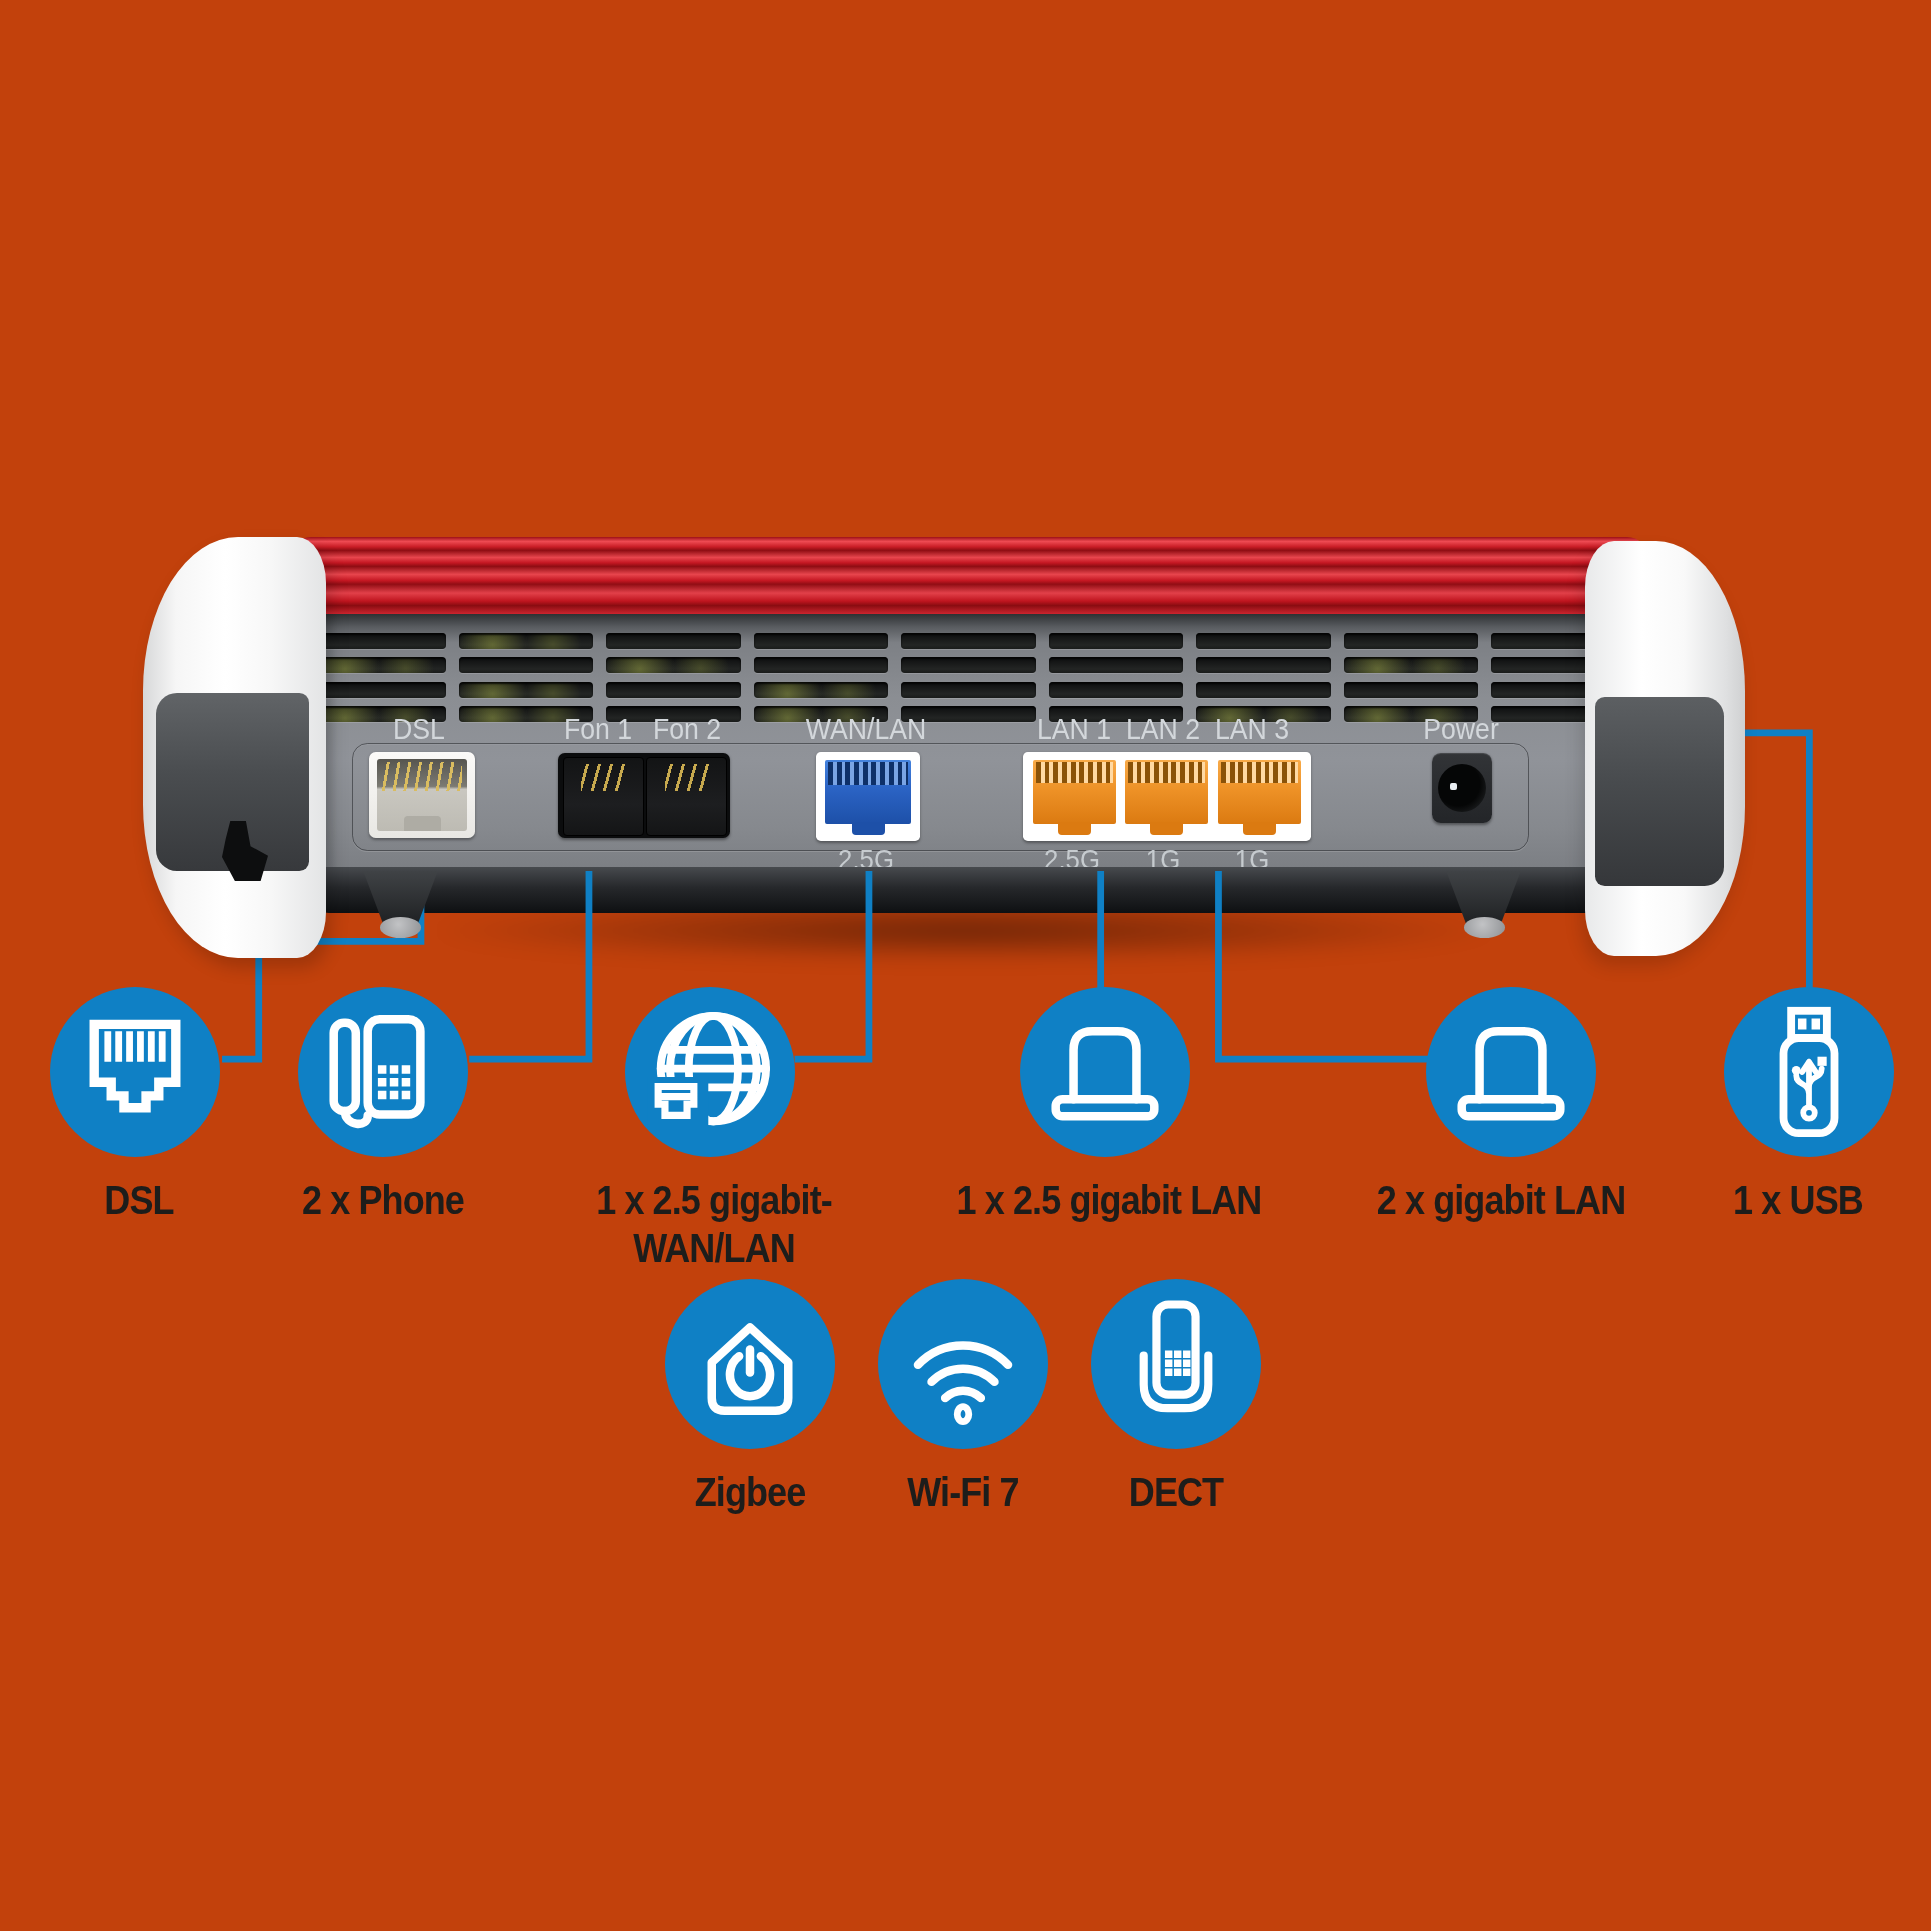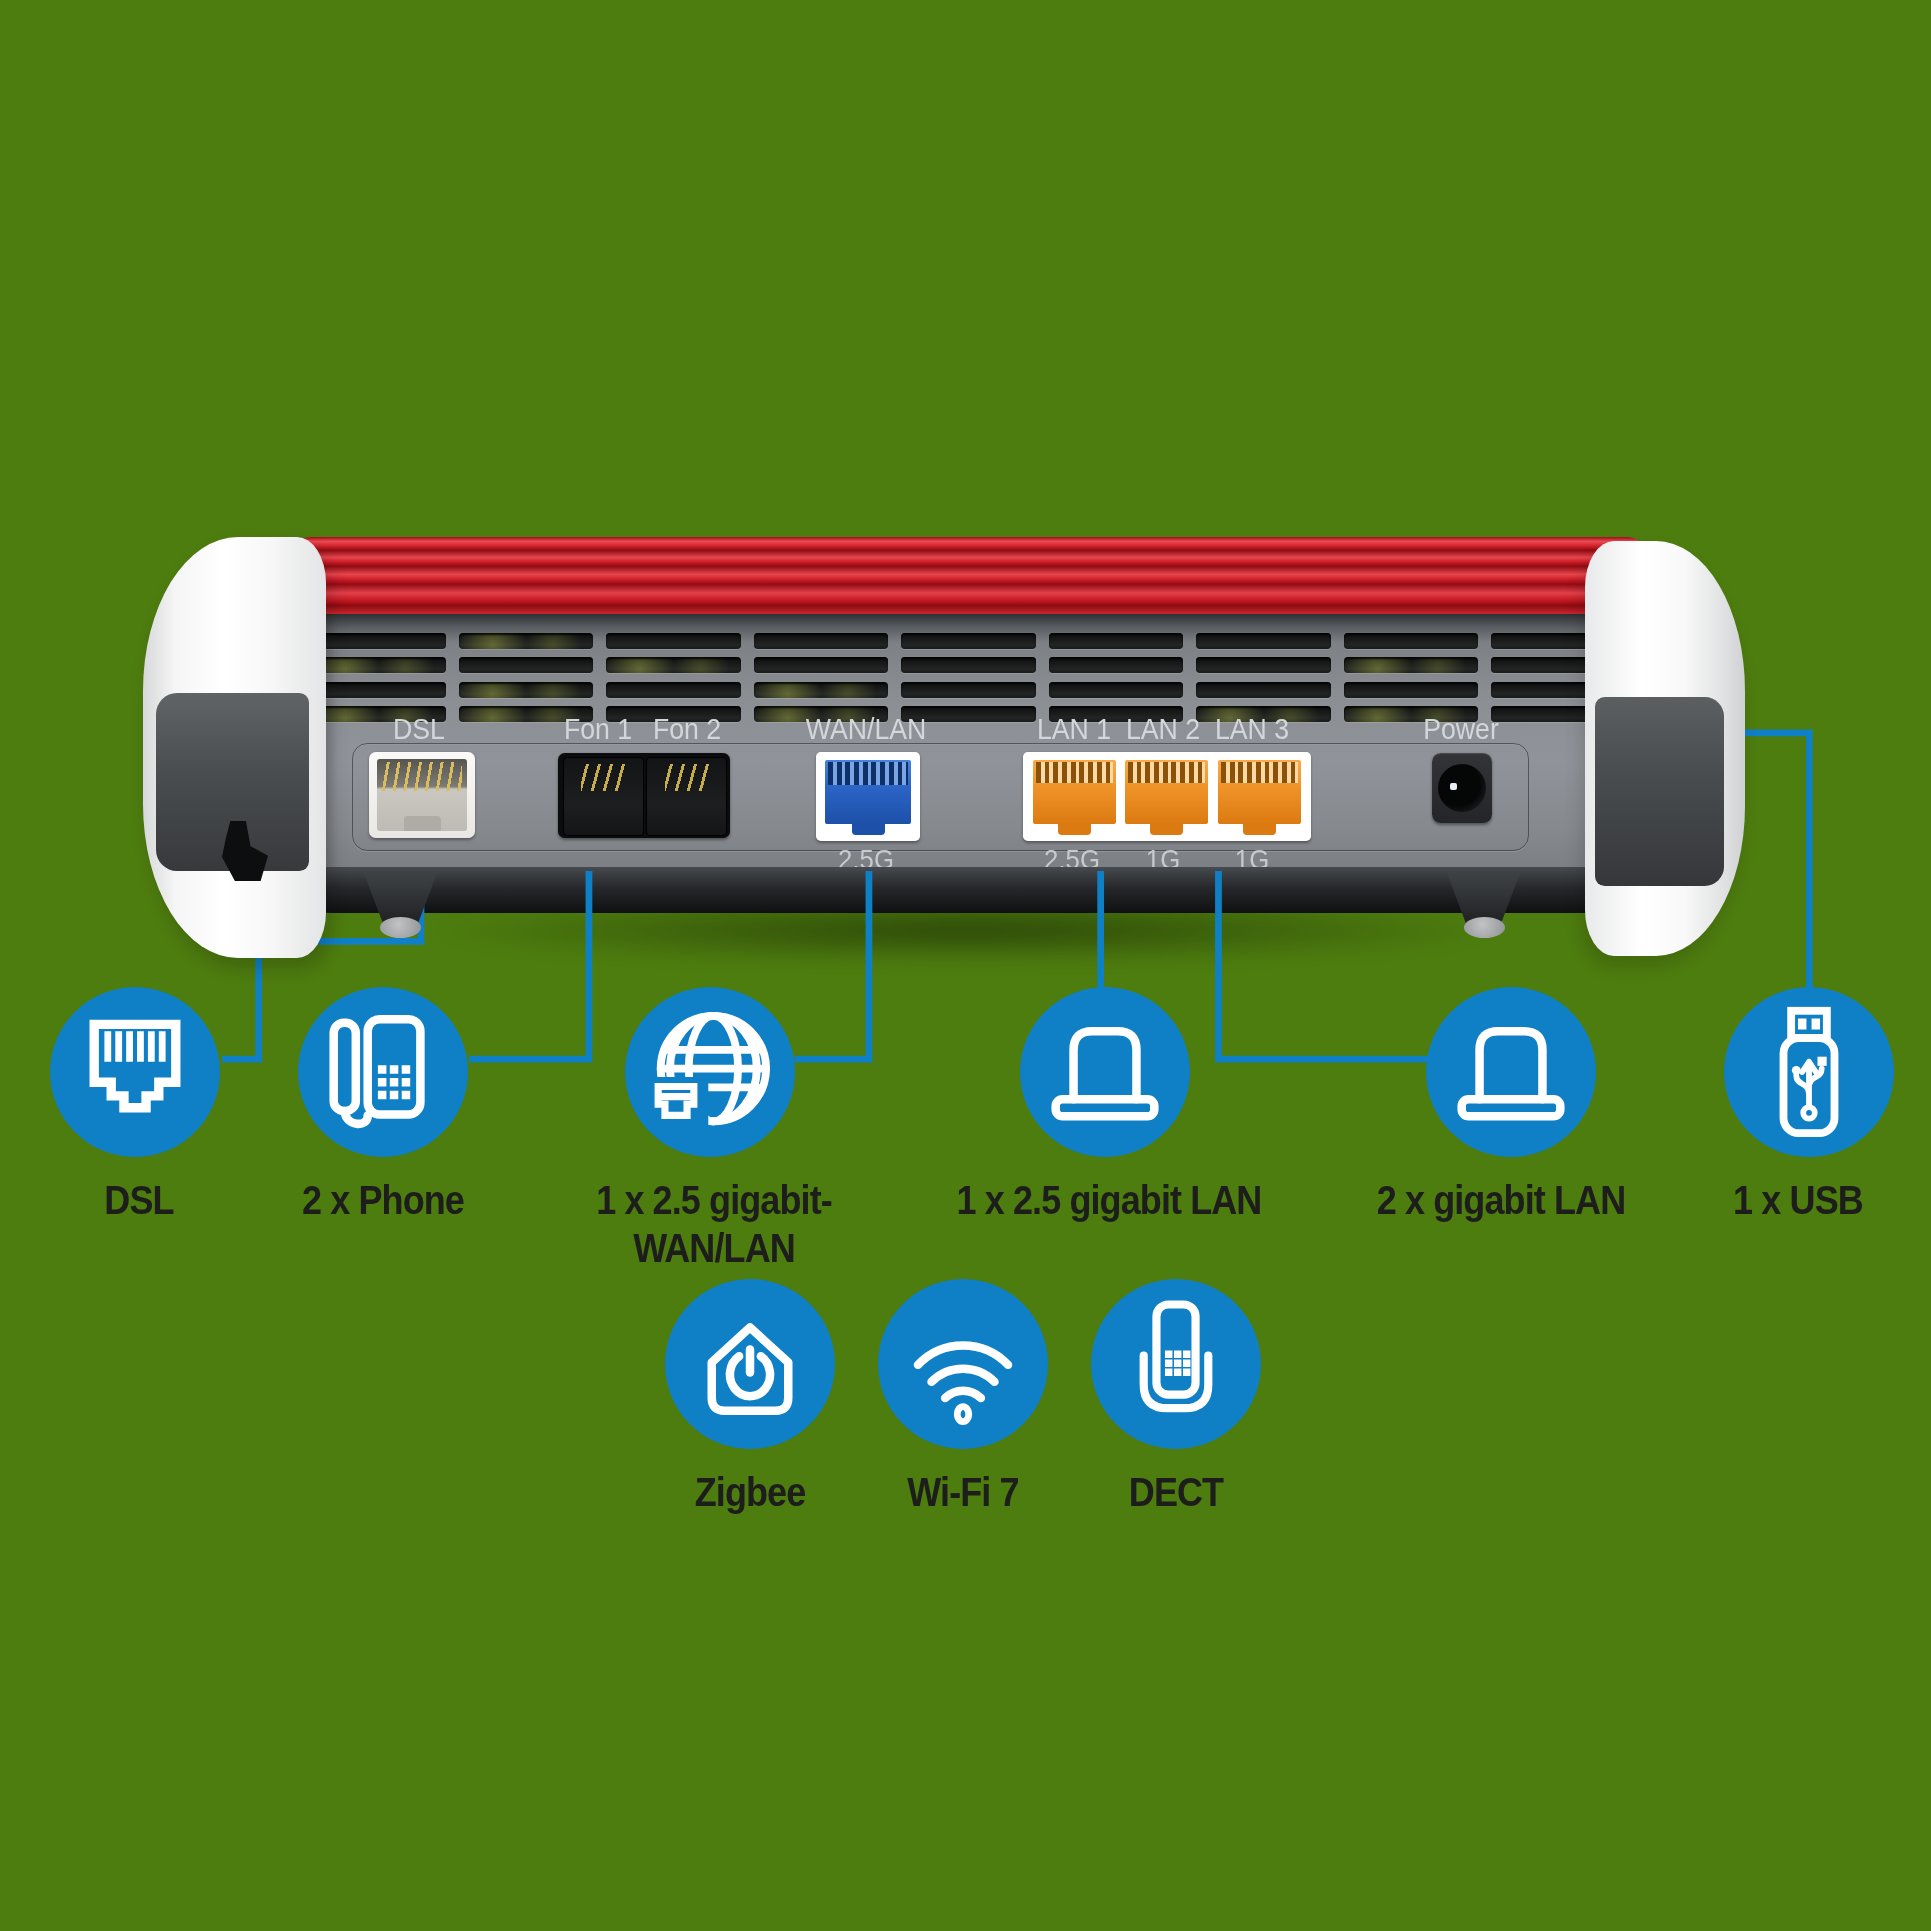--- a/index.html
+++ b/index.html
@@ -1,16 +1,16 @@
 <!DOCTYPE html>
 <html><head>
 <meta charset="utf-8">
 <style>
   html,body{margin:0;padding:0;background:#ececec;}
-  #canvas{position:relative;width:1931px;height:1931px;background:#4d7c0f;overflow:hidden;
+  #canvas{position:relative;width:1931px;height:1931px;background:#c2410c;overflow:hidden;
           font-family:"Liberation Sans",sans-serif;}
   .abs{position:absolute;}
 
   
   #router-shadow{left:222px;top:886px;width:1487px;height:89px;
     background:radial-gradient(ellipse 50% 50% at 50% 50%,rgba(0,0,0,.42),rgba(0,0,0,0) 72%);
     filter:blur(8.7px);}
 
   
   #red-top{left:290px;top:537px;width:1358px;height:89px;border-radius:21px 21px 0 0;

